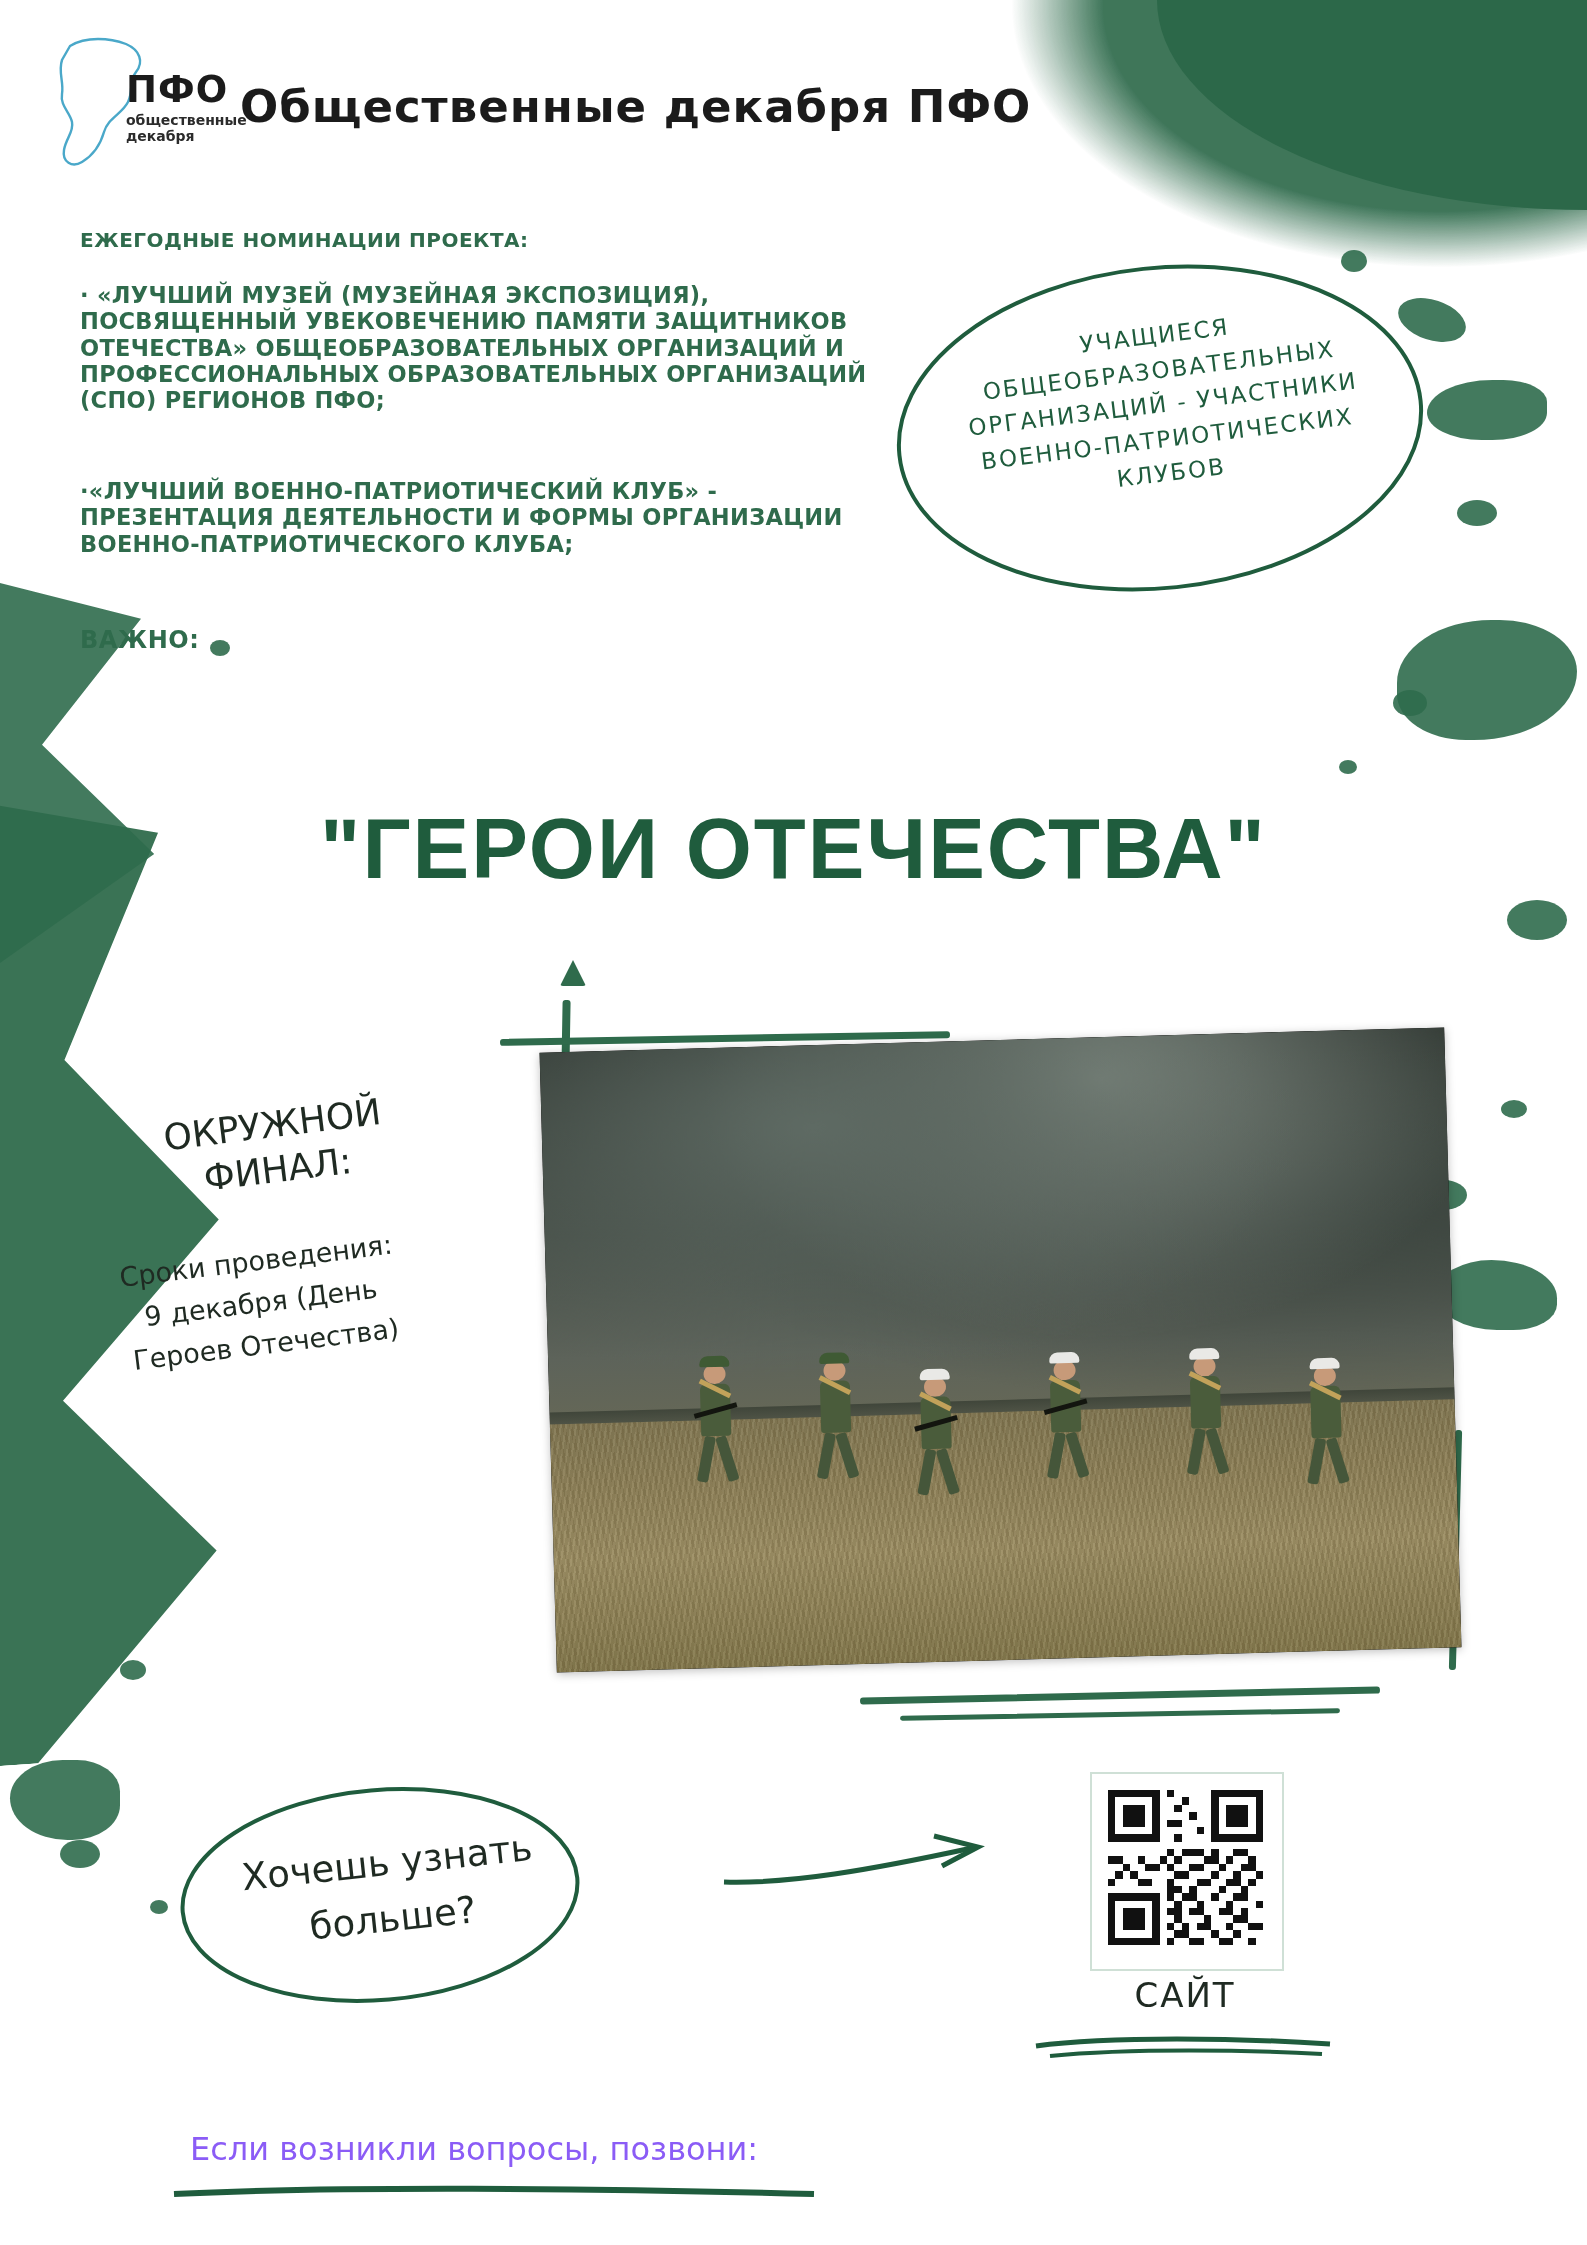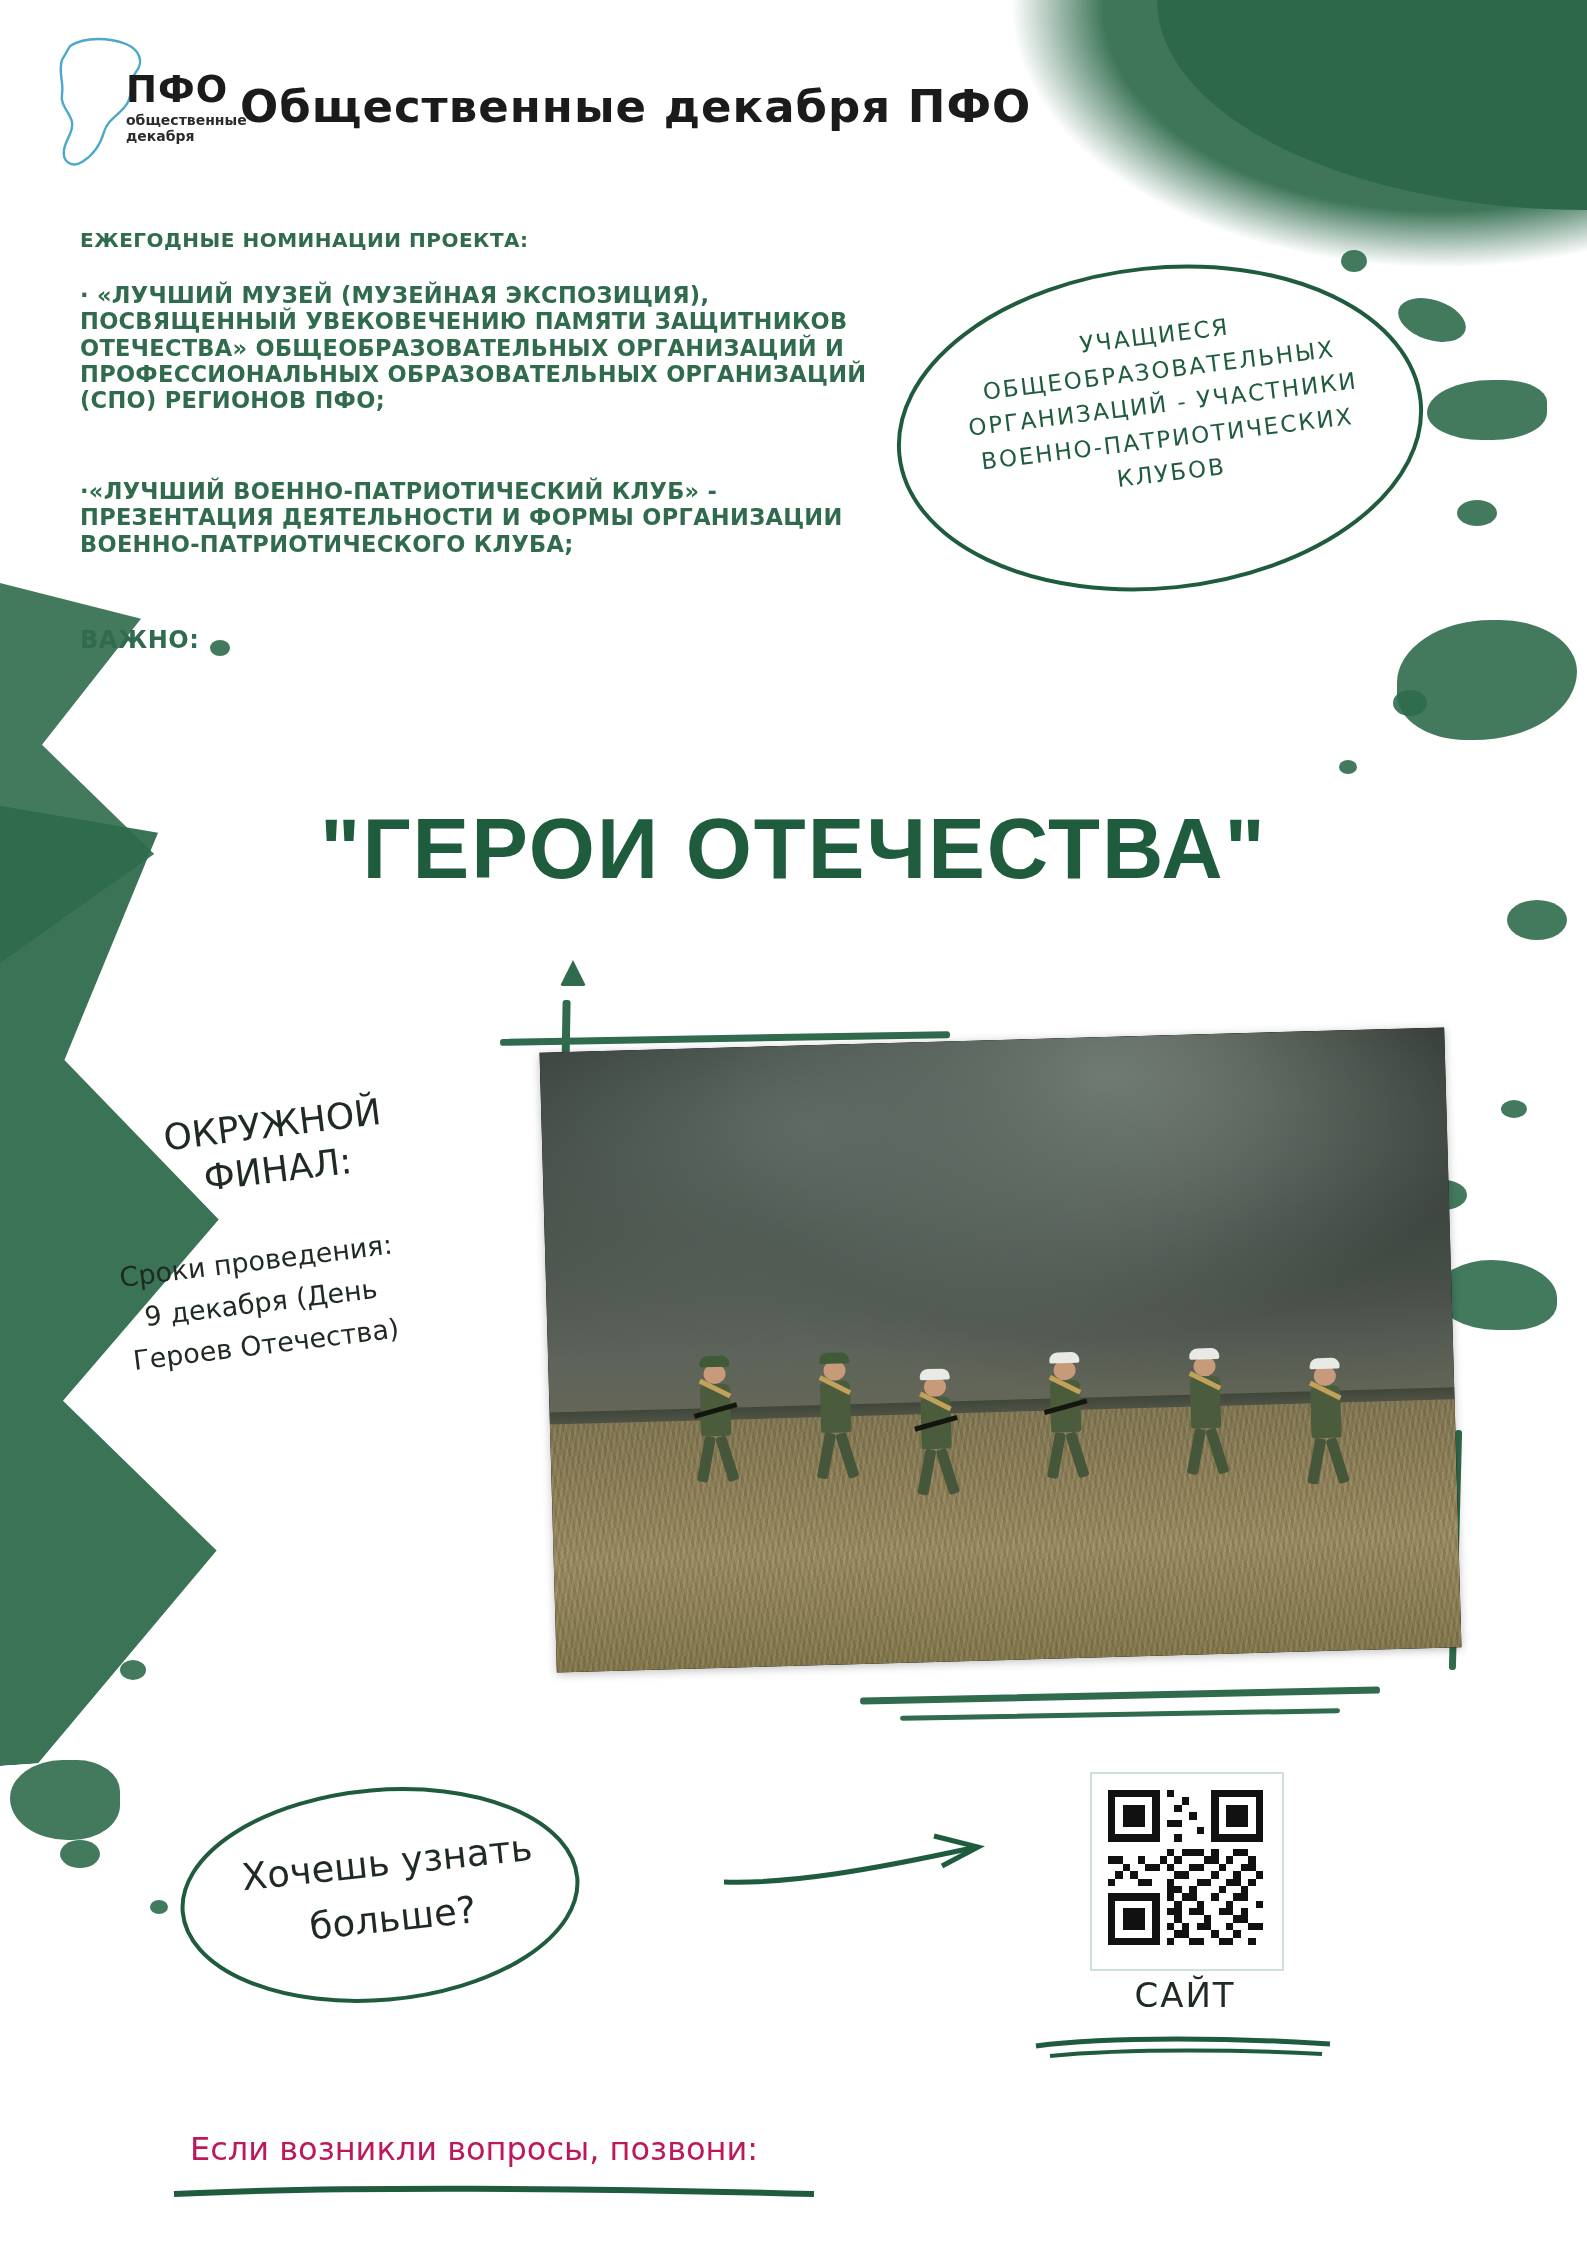--- a/index.html
+++ b/index.html
@@ -363,21 +363,21 @@
     font-size: 34px;
     color: #1f2a22;
     letter-spacing: 2px;
     font-family: "DejaVu Sans", sans-serif;
   }
   .phone-label {
     position: absolute;
     left: 190px;
     top: 2130px;
     font-size: 32px;
-    color: #be185d;
+    color: #8b5cf6;
     font-family: "DejaVu Sans", sans-serif;
   }
 </style>
 </head>
 <body>
 
 <div id="poster">
 
   <div class="corner-tr splat"></div>
   <div class="corner-tr2 splat"></div>

